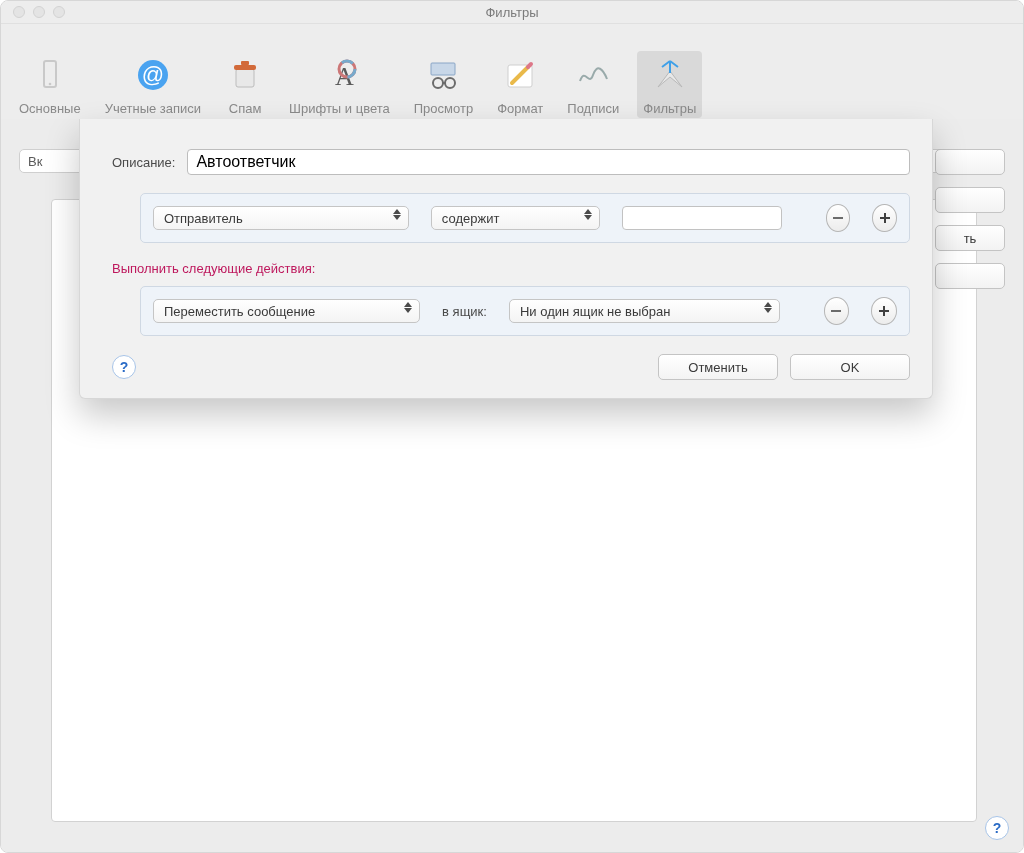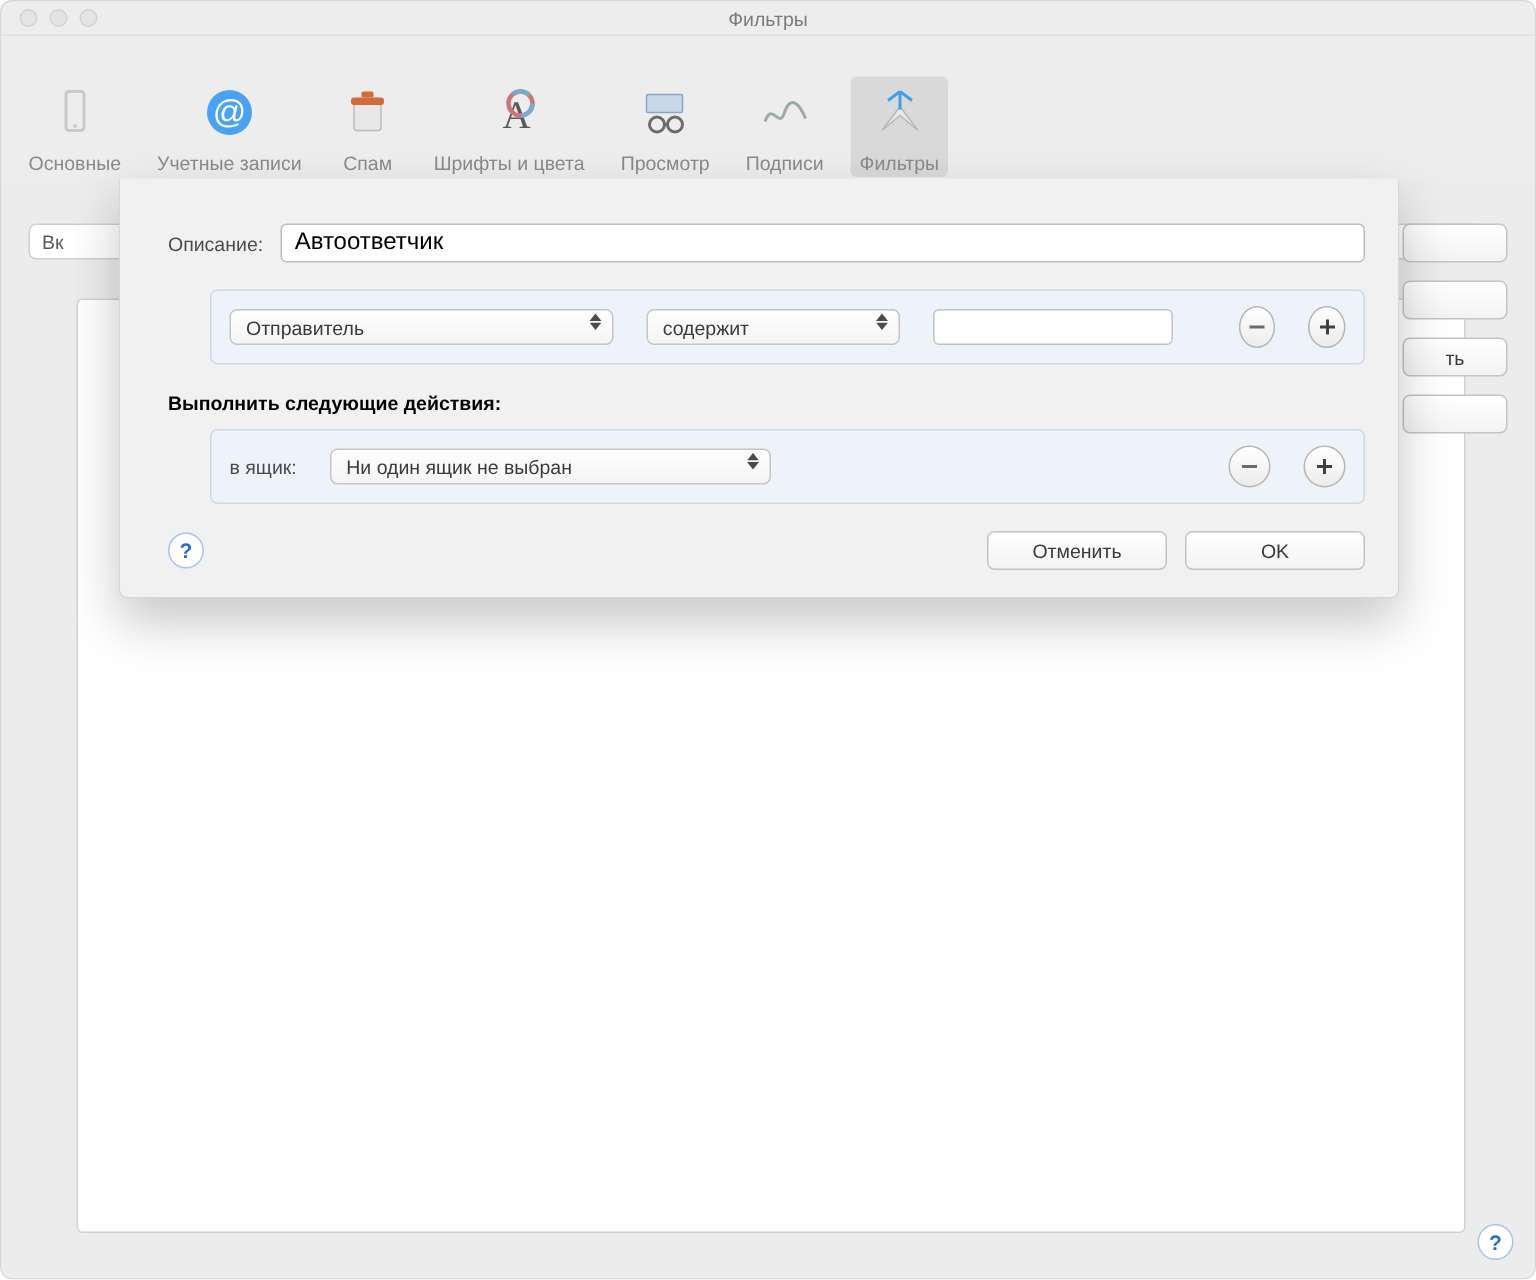--- a/index.html
+++ b/index.html
@@ -30,21 +30,21 @@
   .select .chev svg{width:8px;height:5px;}
   .cond-box,.act-box{border:1px solid #cfd8e3;border-radius:5px;background:#eef3f9;padding:10px 12px;display:flex;align-items:center;gap:22px;margin-bottom:18px;margin-left:28px;}
   .spacer{flex:1;}
   .small-input{width:160px;height:24px;border:1px solid #c2c2c2;border-radius:4px;background:#fff;padding:0 6px;font-size:13px;outline:none;box-sizing:border-box;}
   .circle-btn{width:26px;height:26px;border-radius:50%;border:1px solid #b6b6b6;background:linear-gradient(#ffffff,#ececec);display:flex;align-items:center;justify-content:center;cursor:pointer;}
   .circle-btn svg{width:12px;height:12px;}
   .btn{height:24px;min-width:90px;border:1px solid #c4c4c4;border-radius:5px;background:linear-gradient(#ffffff,#f3f3f3);display:flex;align-items:center;justify-content:center;padding:0 14px;font-size:13px;cursor:pointer;}
   .footer{display:flex;align-items:center;gap:12px;margin-top:6px;}
   .help{width:22px;height:22px;border-radius:50%;border:1px solid #a7c4e8;color:#2a6bc6;display:flex;align-items:center;justify-content:center;font-size:14px;font-weight:bold;background:#fff;}
   .help-br{position:absolute;right:14px;bottom:12px;}
-  .section-label{margin-bottom:10px;color:#000000;font-weight:bold;}
+  .section-label{margin-bottom:10px;color:#be185d;}
   
   .chev path{fill:#4b4b4b;}
 </style>
 </head>
 <body>
 
 <div class="window">
 
   <div class="titlebar">
     <div class="traffic">
@@ -104,20 +104,30 @@
         <svg viewBox="0 0 36 36">
             <rect x="6" y="6" width="24" height="12" rx="1" fill="#c8d7e8" stroke="#8aa6c6"></rect>
             <circle cx="13" cy="26" r="5" fill="none" stroke="#6b6b6b" stroke-width="2"></circle>
             <circle cx="25" cy="26" r="5" fill="none" stroke="#6b6b6b" stroke-width="2"></circle>
             <line x1="18" y1="26" x2="20" y2="26" stroke="#6b6b6b" stroke-width="2"></line>
           </svg>
       </span>
       <span>Просмотр</span>
     </div>
 
+    <div class="tool">
+      <span class="icon-wrap">
+        <svg viewBox="0 0 36 36">
+            <rect x="6" y="8" width="24" height="22" rx="2" fill="#fff" stroke="#cfcfcf"></rect>
+            <path d="M10 26 L26 10" stroke="#e9b94a" stroke-width="4" stroke-linecap="round"></path>
+            <path d="M26 10 l3 -3" stroke="#d78" stroke-width="4" stroke-linecap="round"></path>
+          </svg>
+      </span>
+      <span>Формат</span>
+    </div>
 
     <div class="tool">
       <span class="icon-wrap">
         <svg viewBox="0 0 36 36">
             <path d="M5 24 C 10 10, 14 30, 18 18 S 28 12, 32 22" fill="none" stroke="#9aa" stroke-width="2"></path>
           </svg>
       </span>
       <span>Подписи</span>
     </div>
 
@@ -199,20 +209,31 @@
         <svg viewBox="0 0 12 12">
             <rect x="1" y="5" width="10" height="2" fill="#404040"></rect>
             <rect x="5" y="1" width="2" height="10" fill="#404040"></rect>
           </svg>
       </div>
     </div>
 
     <div class="section-label">Выполнить следующие действия:</div>
 
     <div class="act-box">
+      <div class="select" style="width:290px">
+        <span>Переместить сообщение</span>
+        <span class="chev">
+          <svg viewBox="0 0 8 5">
+              <path d="M0 5 L4 0 L8 5 Z"></path>
+            </svg>
+          <svg viewBox="0 0 8 5">
+              <path d="M0 0 L4 5 L8 0 Z"></path>
+            </svg>
+        </span>
+      </div>
       <span class="label">в ящик:</span>
       <div class="select" style="width:294px">
         <span>Ни один ящик не выбран</span>
         <span class="chev">
           <svg viewBox="0 0 8 5">
               <path d="M0 5 L4 0 L8 5 Z"></path>
             </svg>
           <svg viewBox="0 0 8 5">
               <path d="M0 0 L4 5 L8 0 Z"></path>
             </svg>

